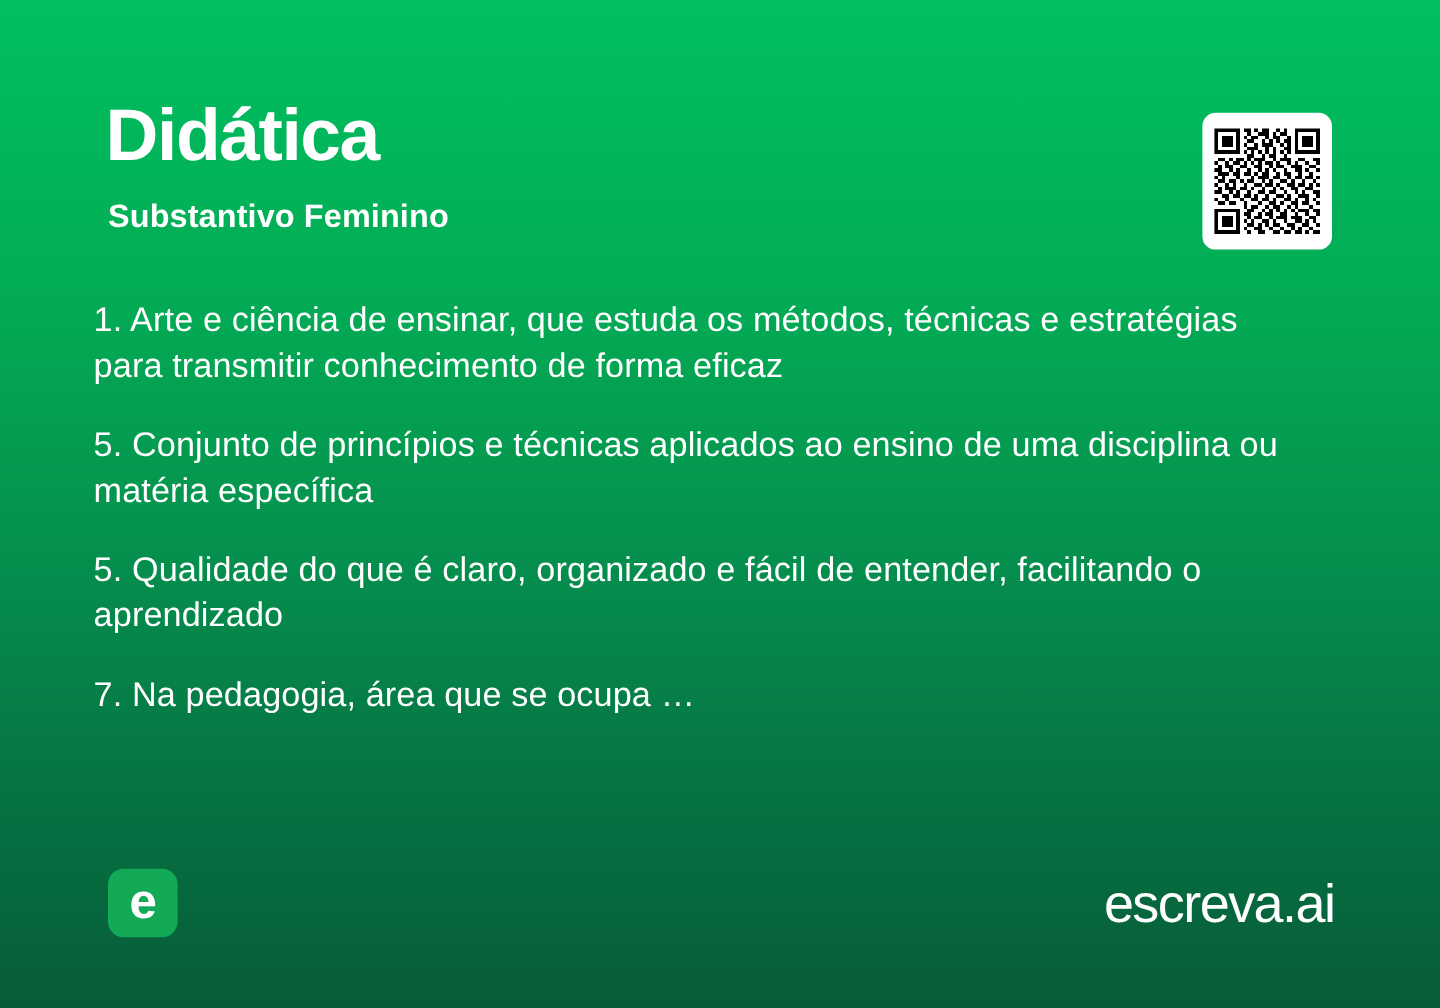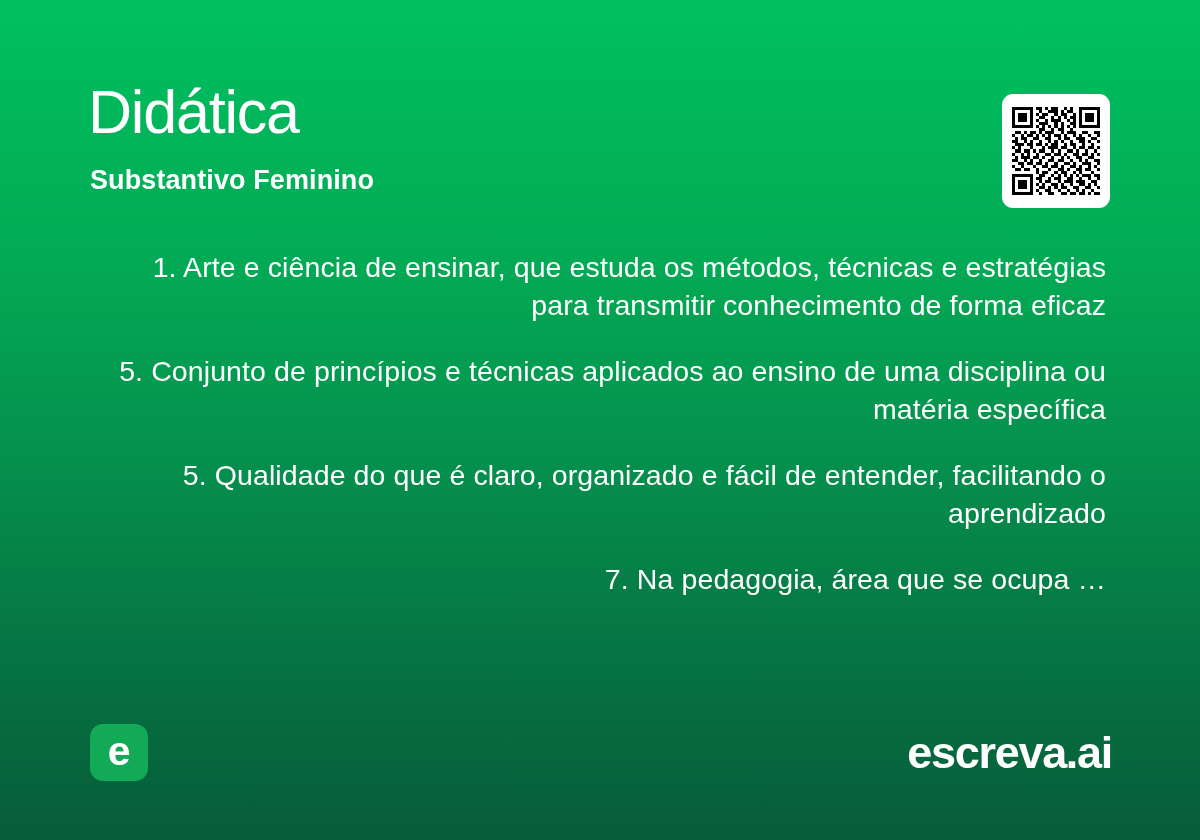--- a/index.html
+++ b/index.html
@@ -21,21 +21,21 @@
     overflow: hidden;
   }
 
   
   #header-title {
     position: absolute;
     left: 88px;
     top: 82px;
     font-size: 61px;
     line-height: 1.0;
-    font-weight: 400;
+    font-weight: 700;
     letter-spacing: -1.2px;
     color: #ffffff;
     white-space: nowrap;
   }
   #header-subtitle {
     position: absolute;
     left: 90px;
     top: 167px;
     font-size: 27px;
     line-height: 1.0;
@@ -62,24 +62,23 @@
   #qr-code {
     width: 88px;
     height: 88px;
     display: block;
     image-rendering: pixelated;
   }
 
   
   #definitions {
     position: absolute;
-    left: 96px;
+    left: 78px;
     top: 248px;
     width: 1010px;
-    text-align: right;
   }
   .definition-item {
     font-size: 28.5px;
     line-height: 38px;
     font-weight: 300;
     color: #ffffff;
     letter-spacing: 0.1px;
     margin: 0 0 28px 0;
   }
   .definition-item:last-child {
@@ -106,21 +105,21 @@
     line-height: 1;
     letter-spacing: -0.5px;
     margin-top: -3px;
   }
   #brand-wordmark {
     position: absolute;
     right: 88px;
     top: 724px;
     font-size: 45px;
     line-height: 57px;
-    font-weight: 700;
+    font-weight: 400;
     letter-spacing: -1.3px;
     color: #ffffff;
     white-space: nowrap;
   }
 </style>
 </head>
 <body>
 
 <div id="card">
 

